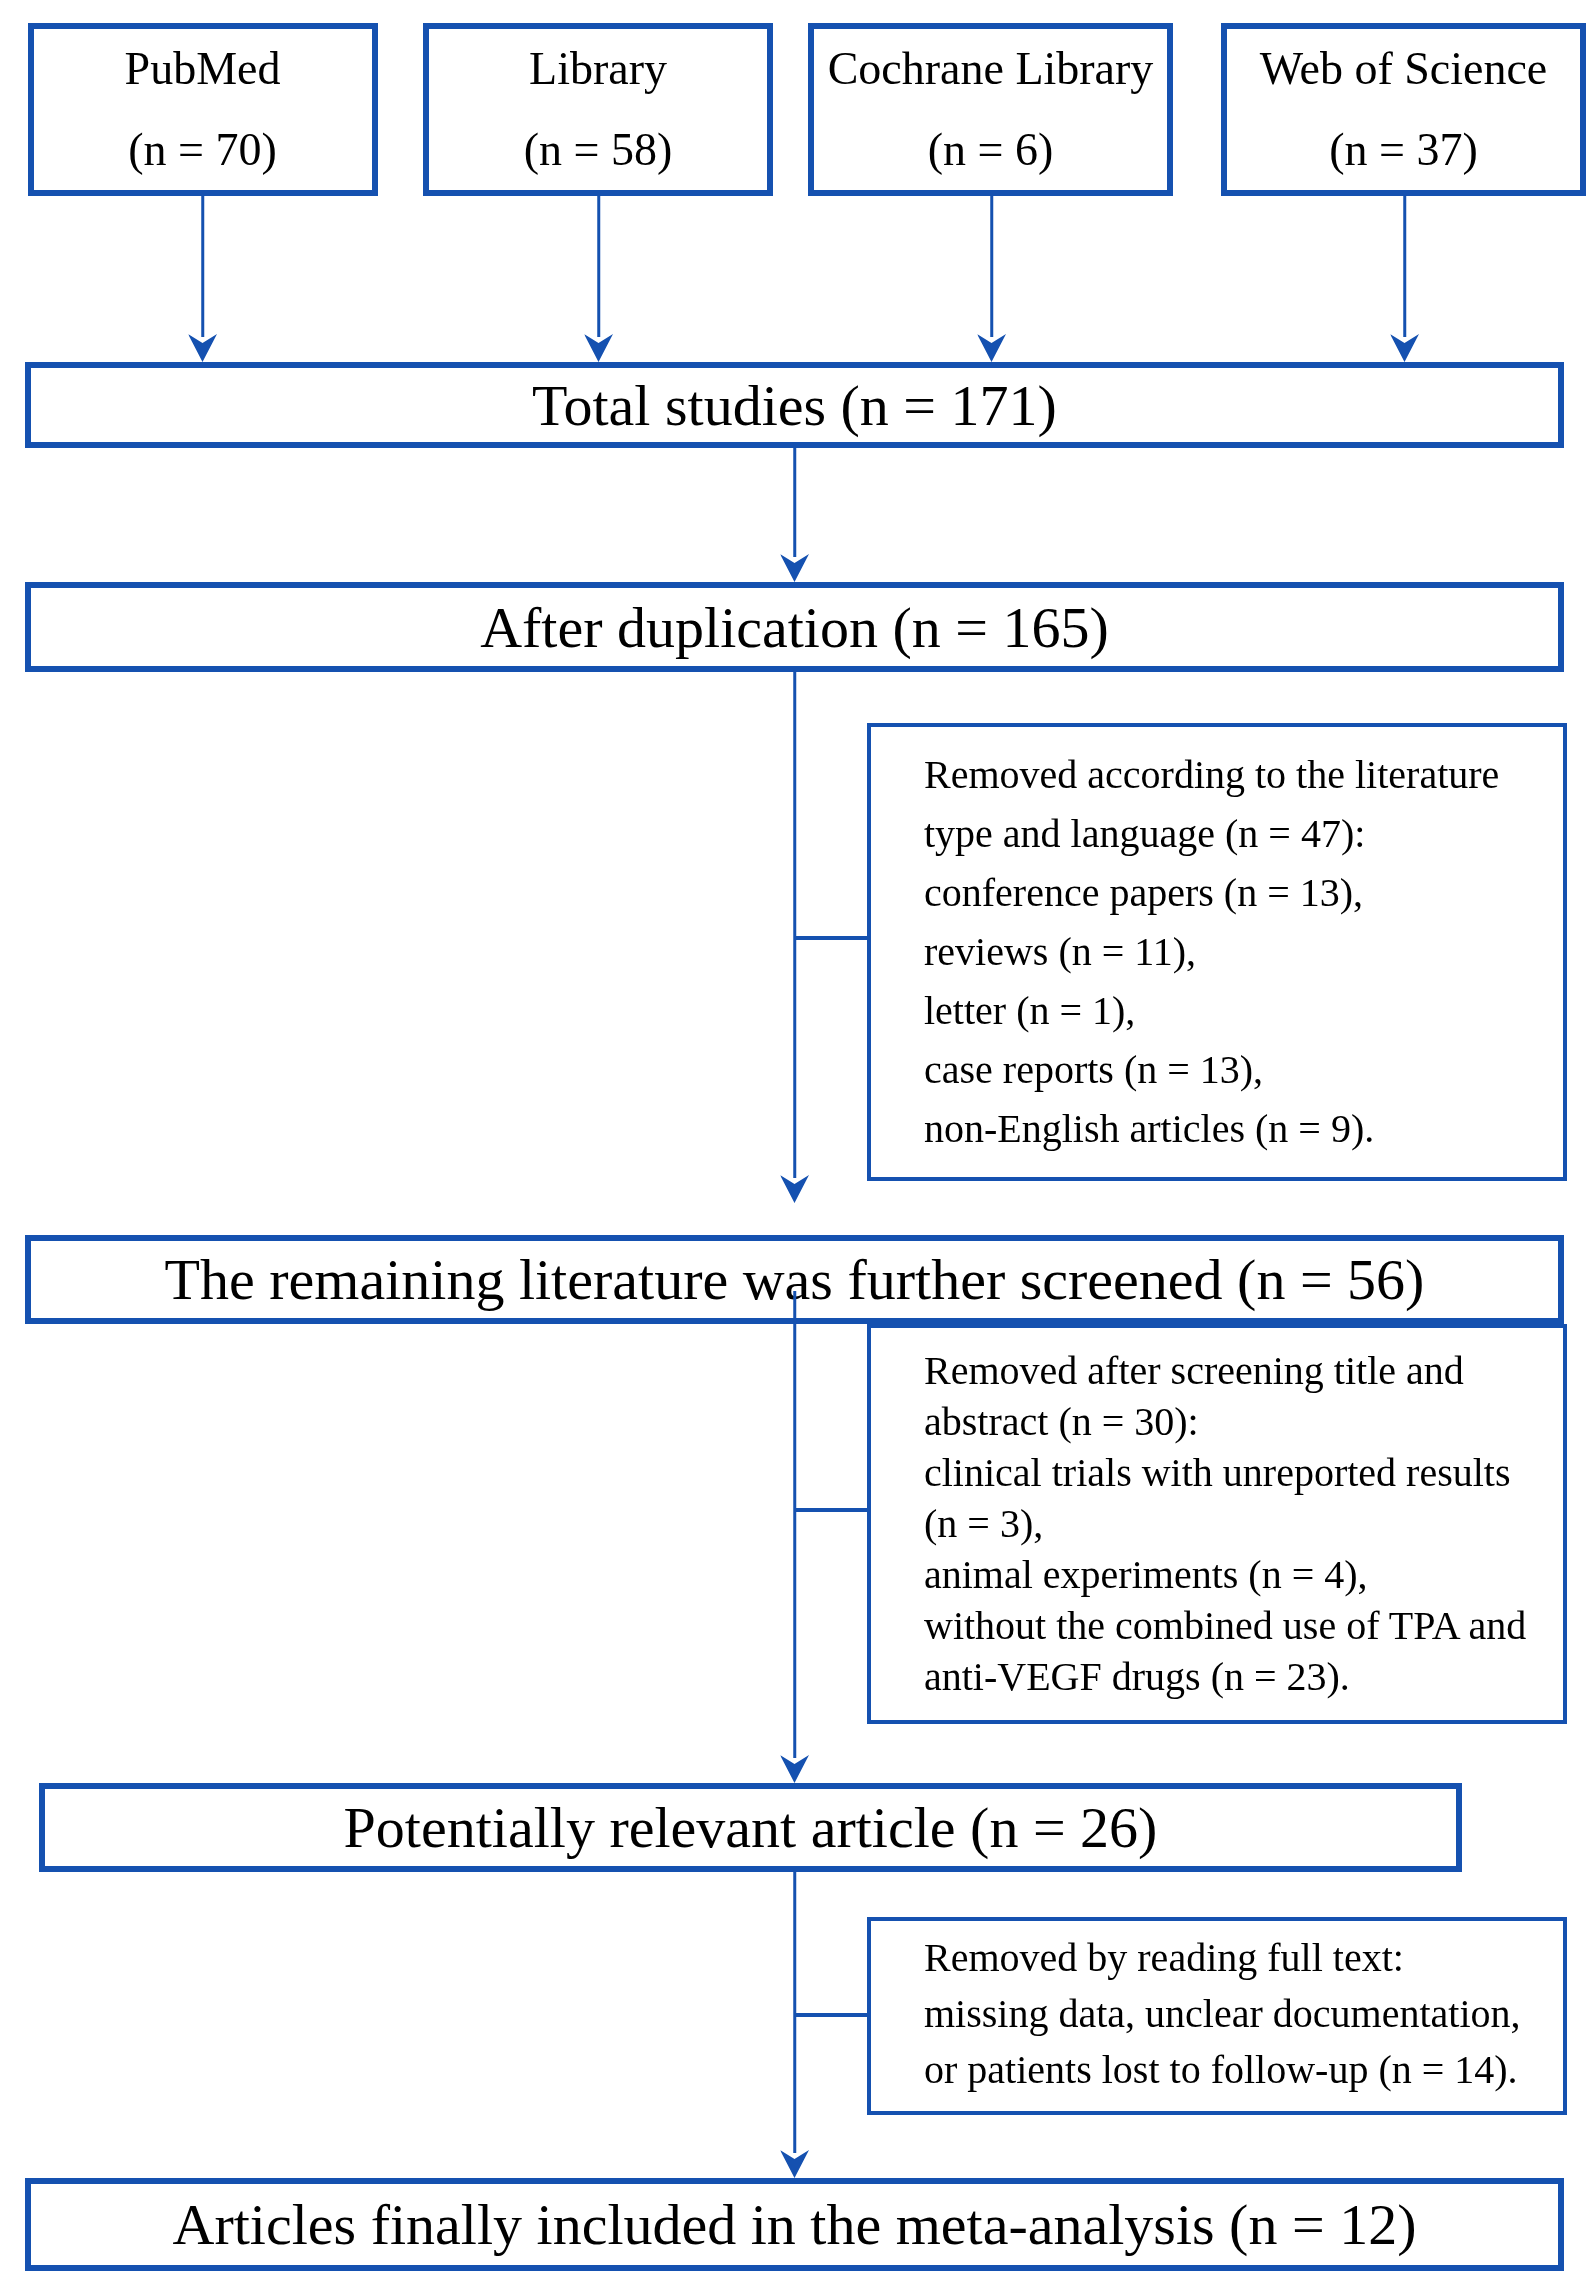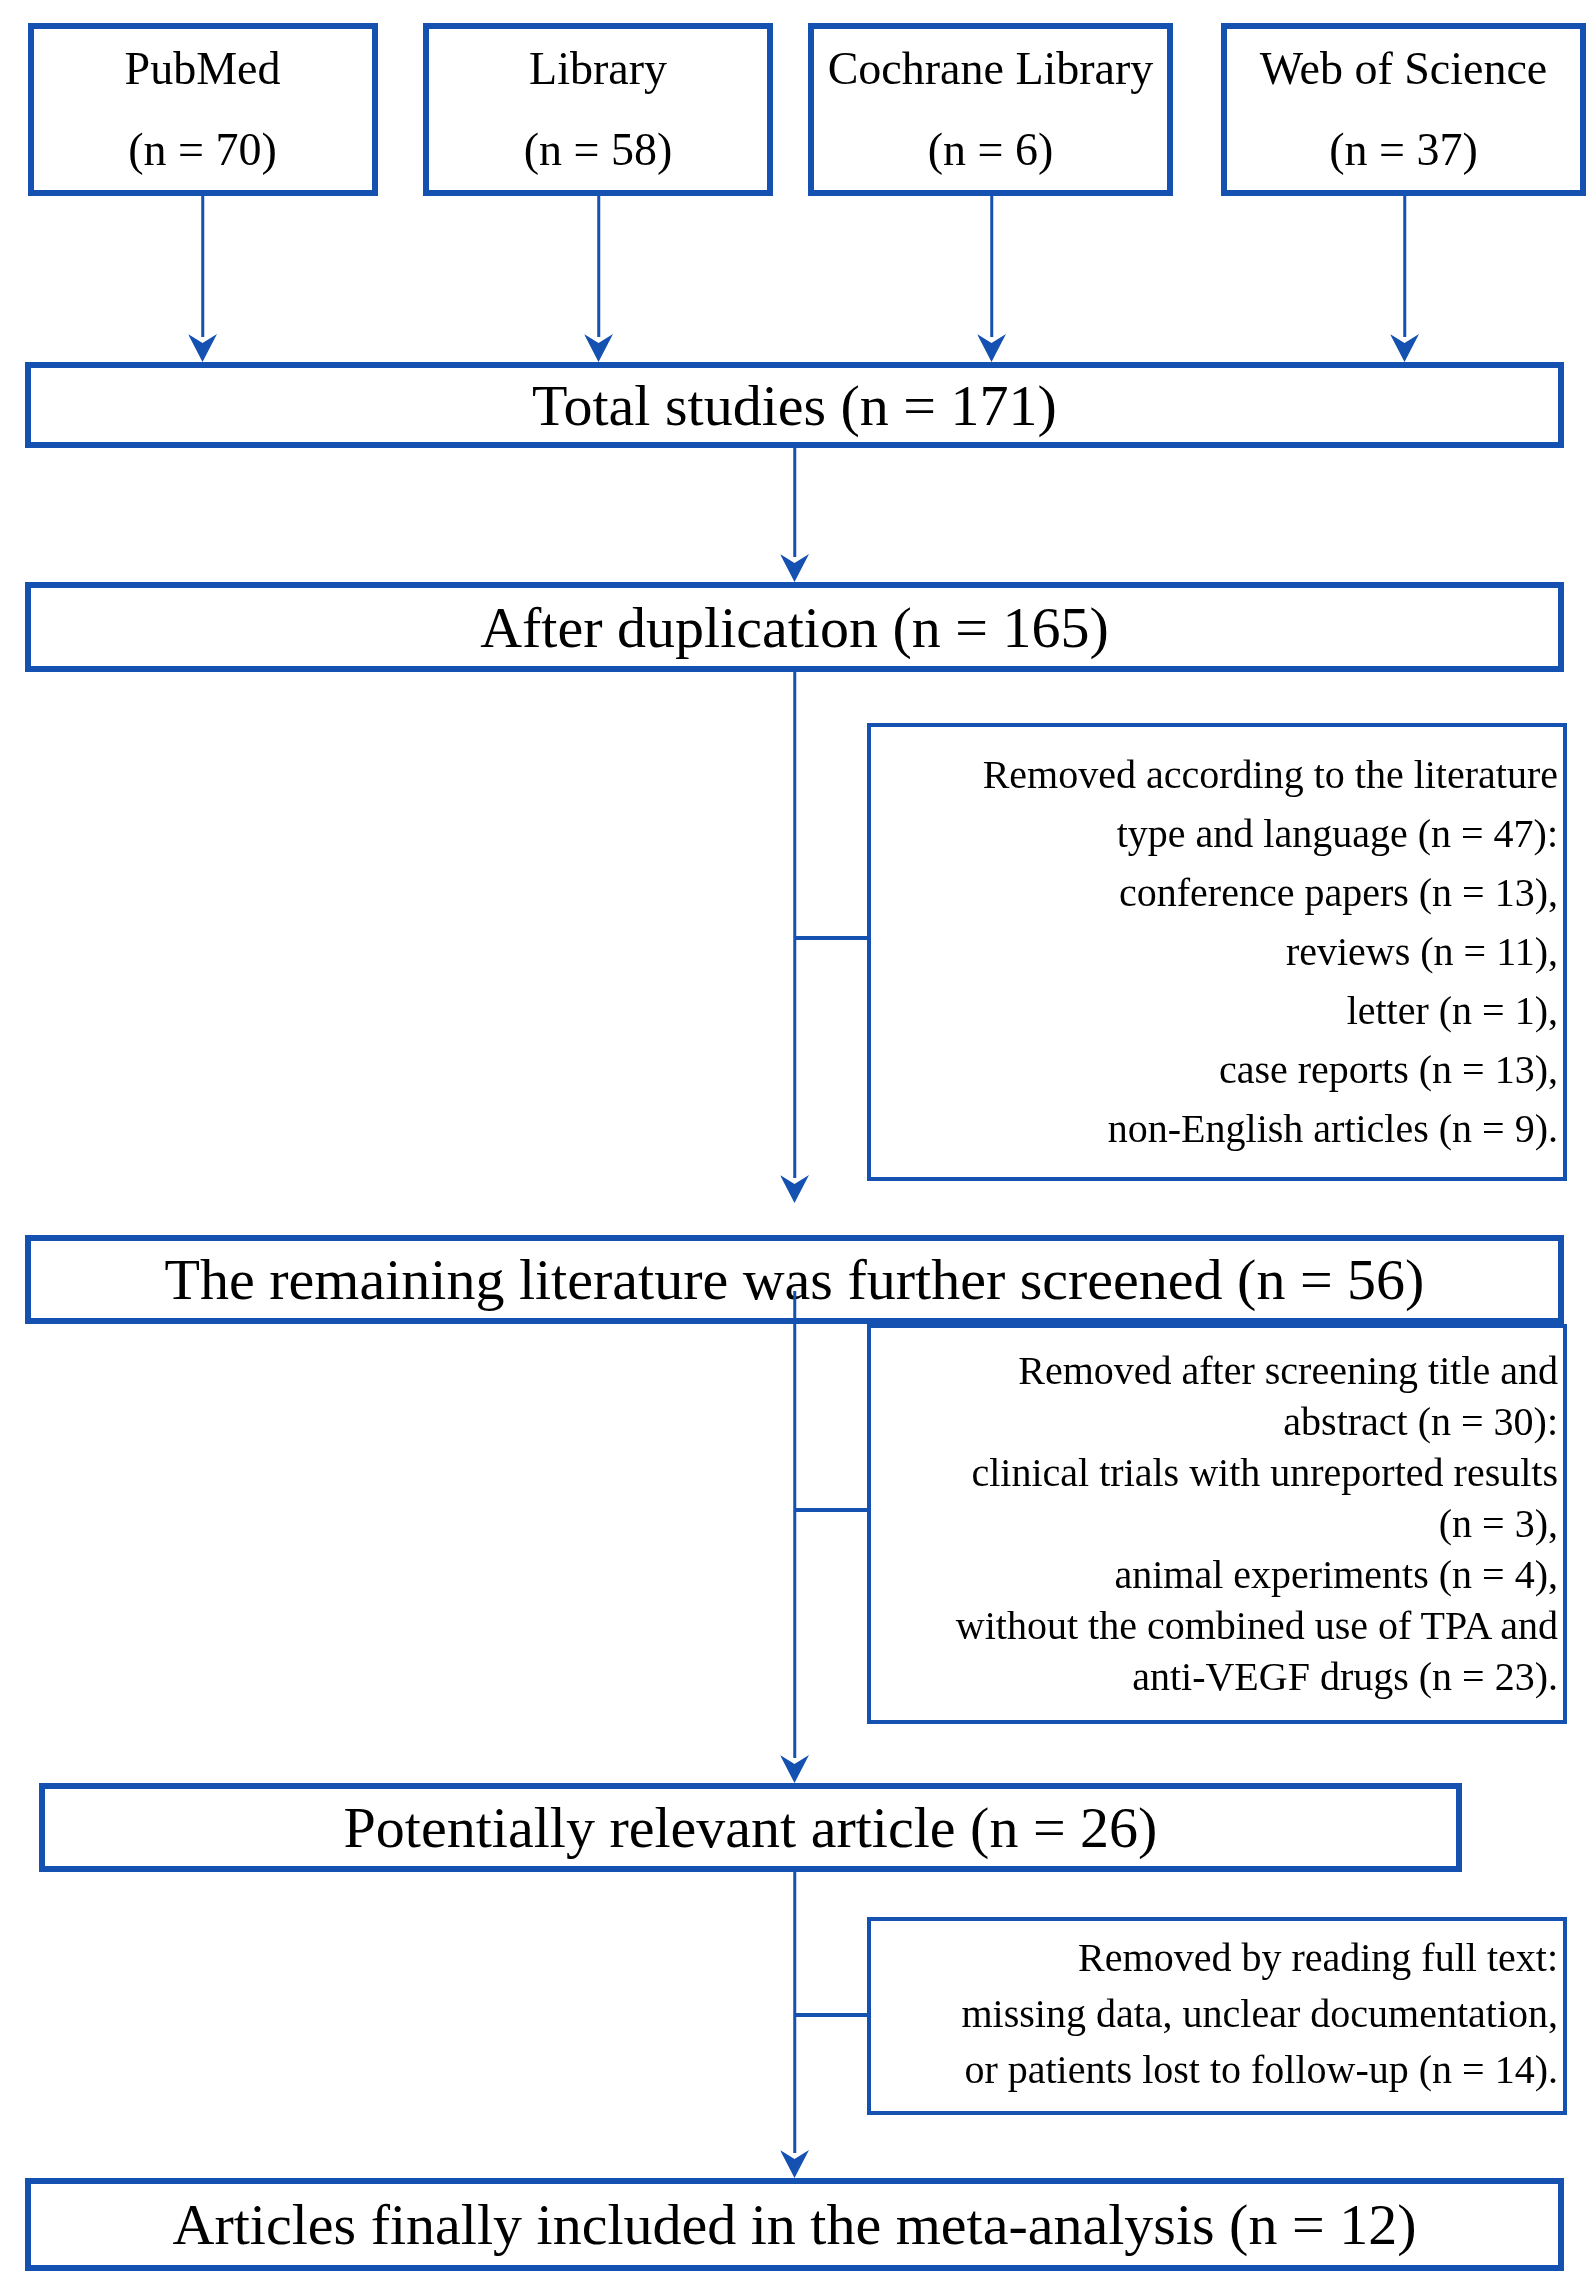--- a/index.html
+++ b/index.html
@@ -26,21 +26,22 @@
   }
   .src{font-size:46px;gap:29px;line-height:1.12;}
   .flowbox{font-size:58px;}
 
   .side{
     position:absolute;
     box-sizing:border-box;
     border:4px solid var(--accent);
     background:#ffffff;
     font-size:40px;
-    text-align:right;
+    text-align:left;
+    padding-left:28px;
   }
   .side .txt{display:block;white-space:pre-line;}
   .side1 .txt{line-height:59px;padding:18px 5px 0 25px;}
   .side2 .txt{line-height:51px;padding:17px 5px 0 25px;}
   .side3 .txt{line-height:56px;padding:9px 5px 0 25px;}
 
   .varrow{position:absolute;width:29px;}
   .shaft{
     position:absolute;
     left:50%;

